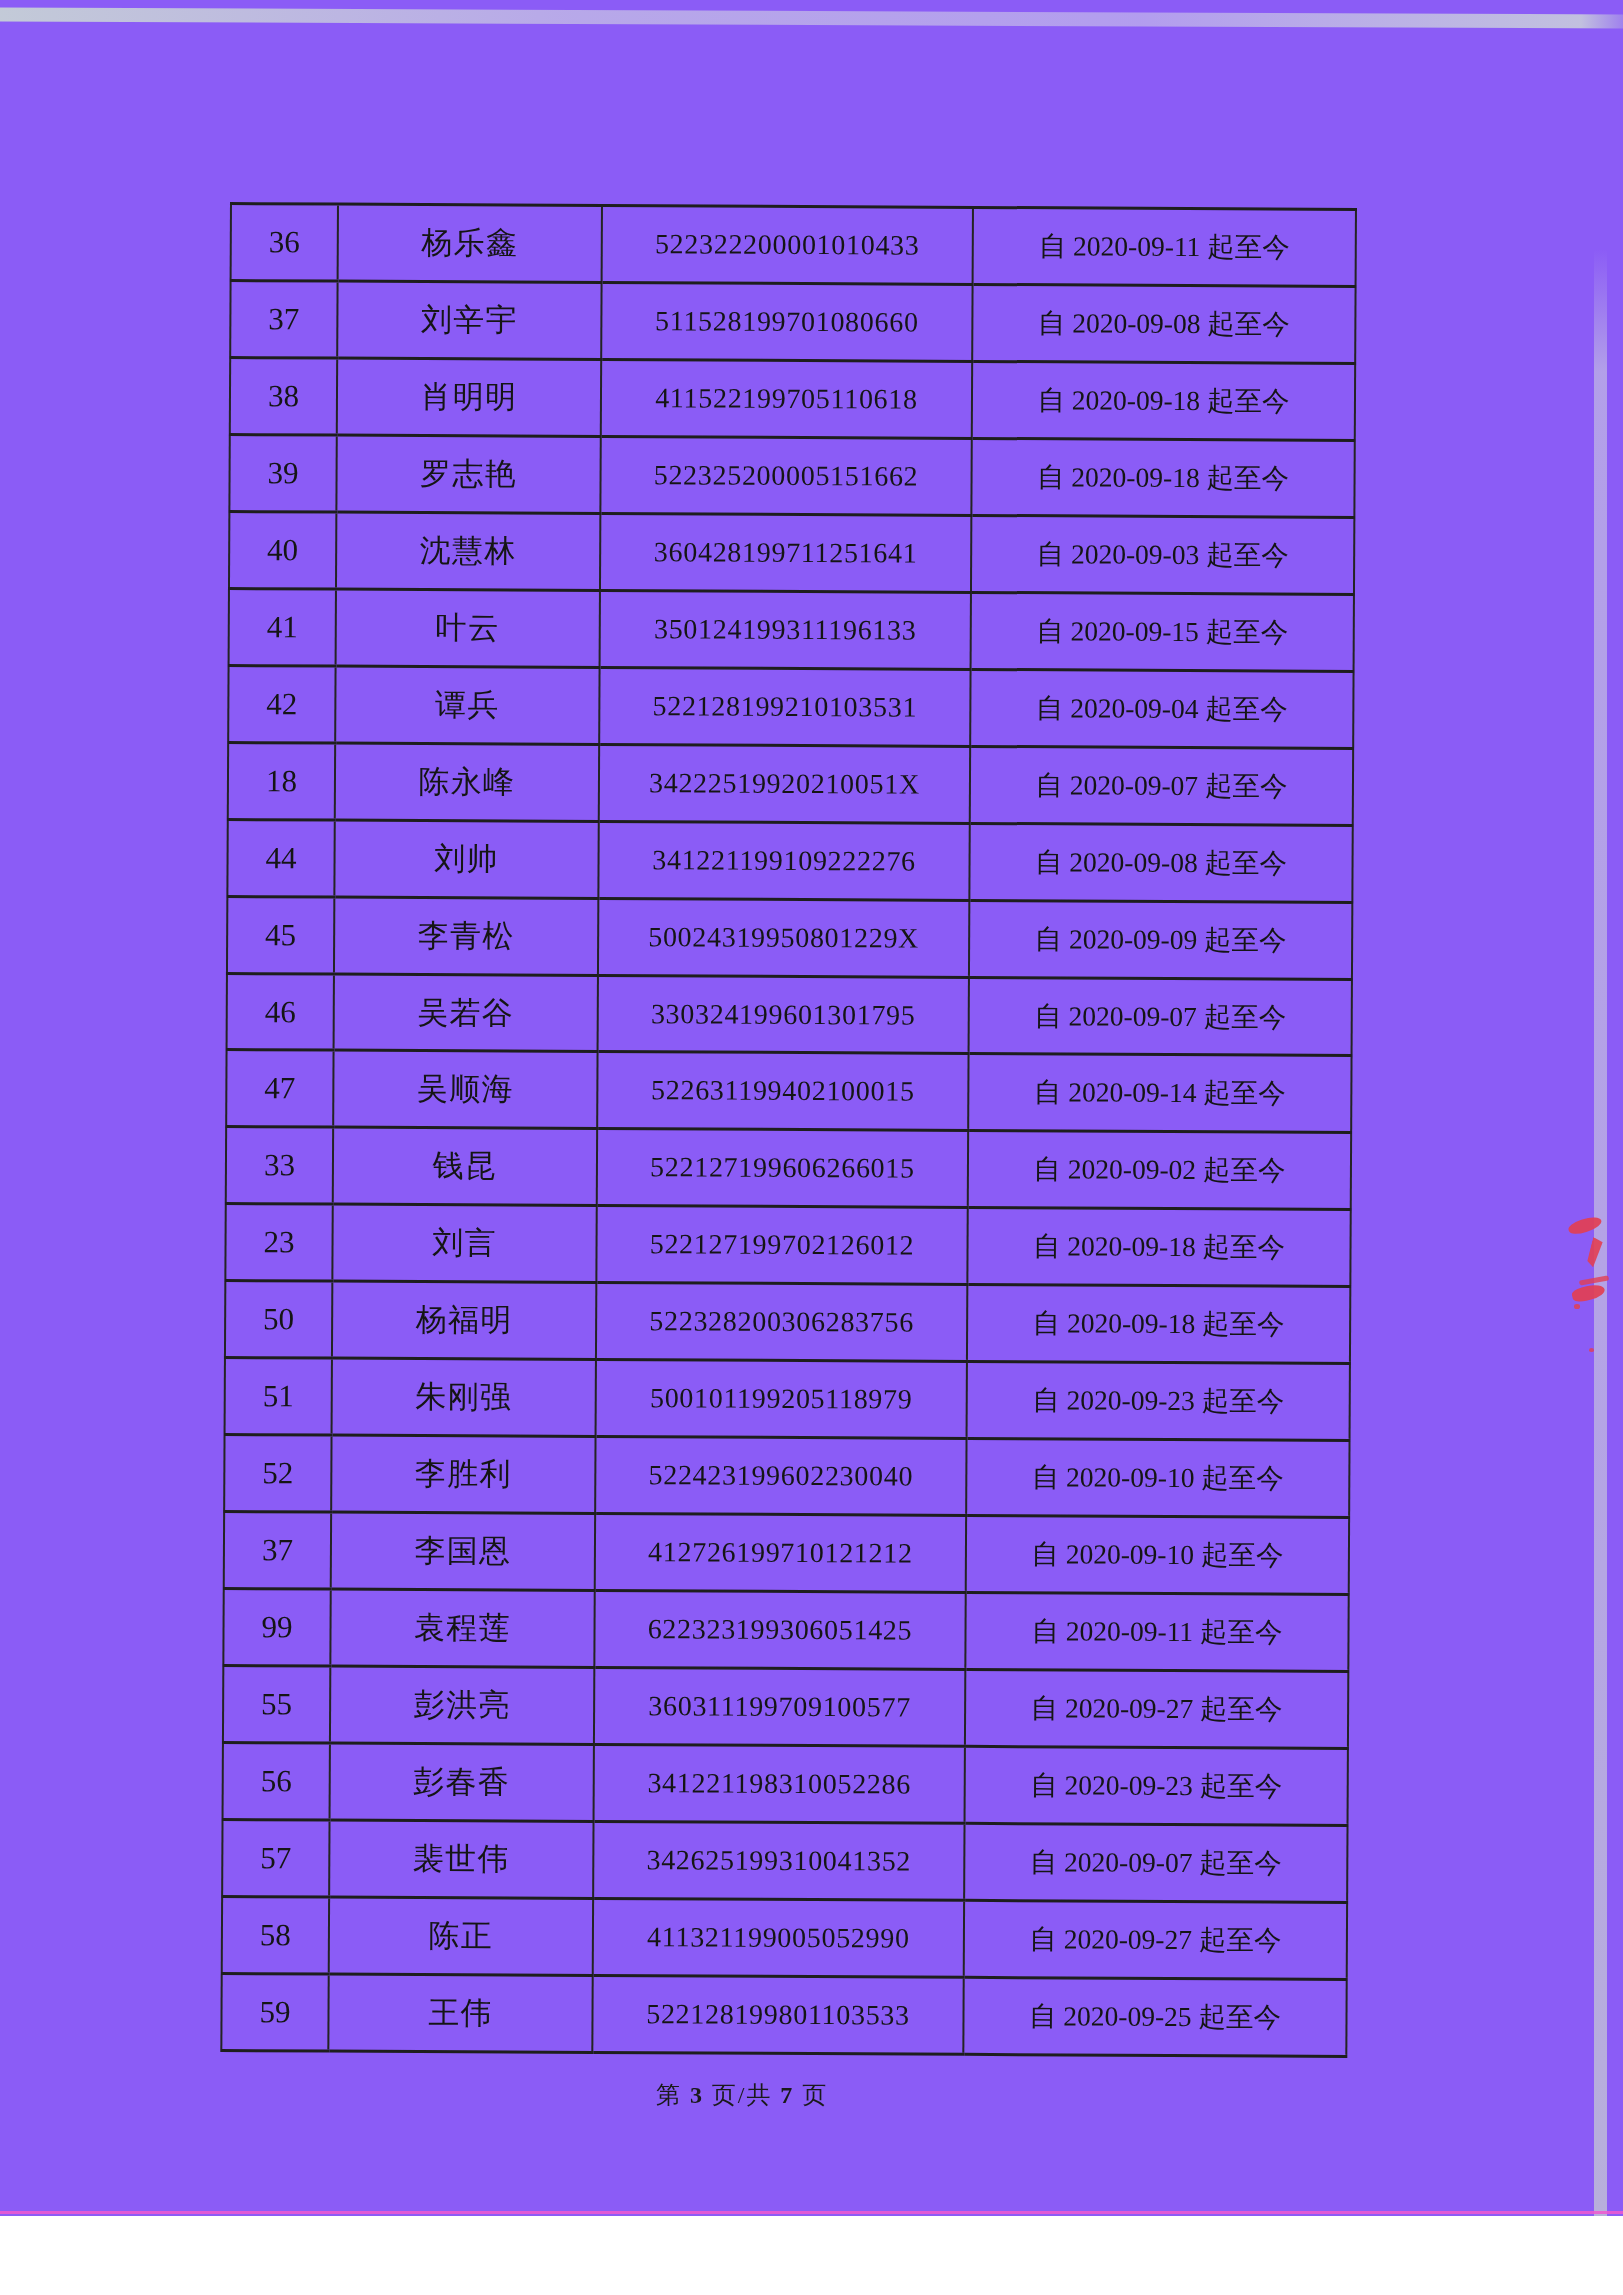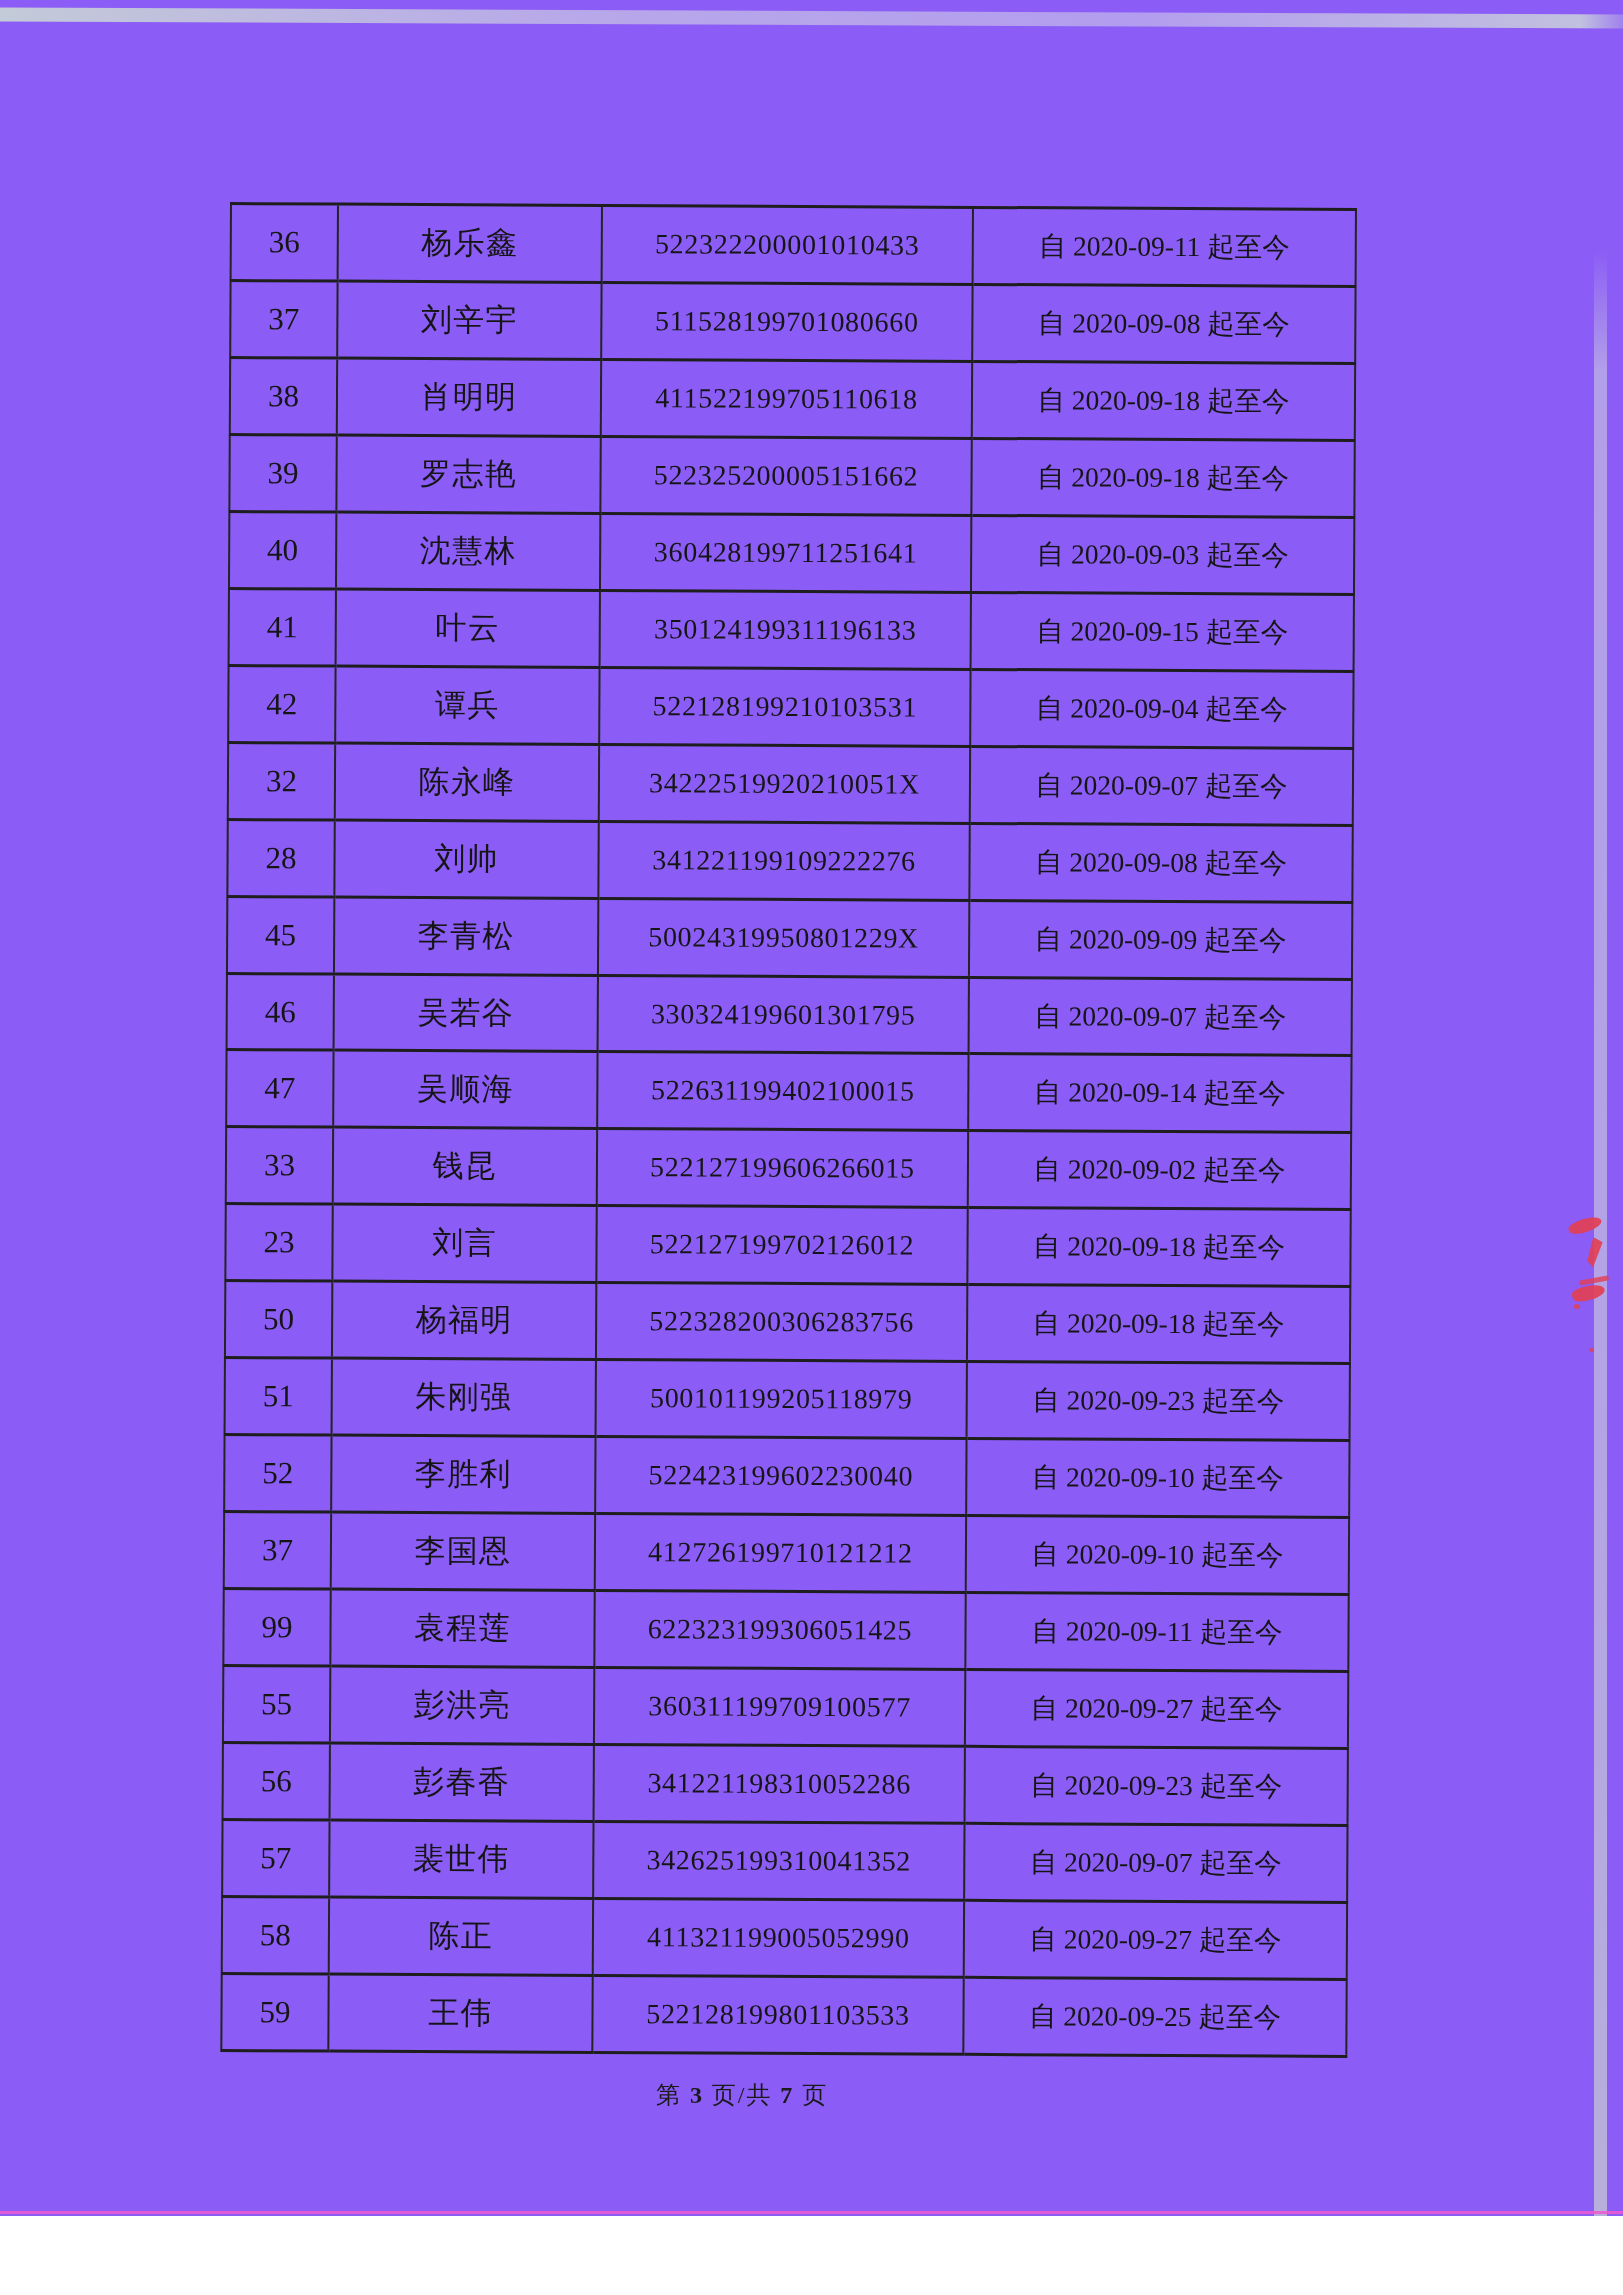--- a/index.html
+++ b/index.html
@@ -183,27 +183,27 @@
             <td data-name="id-number-cell">350124199311196133</td>
             <td data-name="period-cell">自 2020-09-15 起至今</td>
           </tr>
           <tr data-name="table-row">
             <td data-name="row-number-cell">42</td>
             <td data-name="name-cell">谭兵</td>
             <td data-name="id-number-cell">522128199210103531</td>
             <td data-name="period-cell">自 2020-09-04 起至今</td>
           </tr>
           <tr data-name="table-row">
-            <td data-name="row-number-cell">32</td>
+            <td data-name="row-number-cell">18</td>
             <td data-name="name-cell">陈永峰</td>
             <td data-name="id-number-cell">34222519920210051X</td>
             <td data-name="period-cell">自 2020-09-07 起至今</td>
           </tr>
           <tr data-name="table-row">
-            <td data-name="row-number-cell">28</td>
+            <td data-name="row-number-cell">44</td>
             <td data-name="name-cell">刘帅</td>
             <td data-name="id-number-cell">341221199109222276</td>
             <td data-name="period-cell">自 2020-09-08 起至今</td>
           </tr>
           <tr data-name="table-row">
             <td data-name="row-number-cell">45</td>
             <td data-name="name-cell">李青松</td>
             <td data-name="id-number-cell">50024319950801229X</td>
             <td data-name="period-cell">自 2020-09-09 起至今</td>
           </tr>

